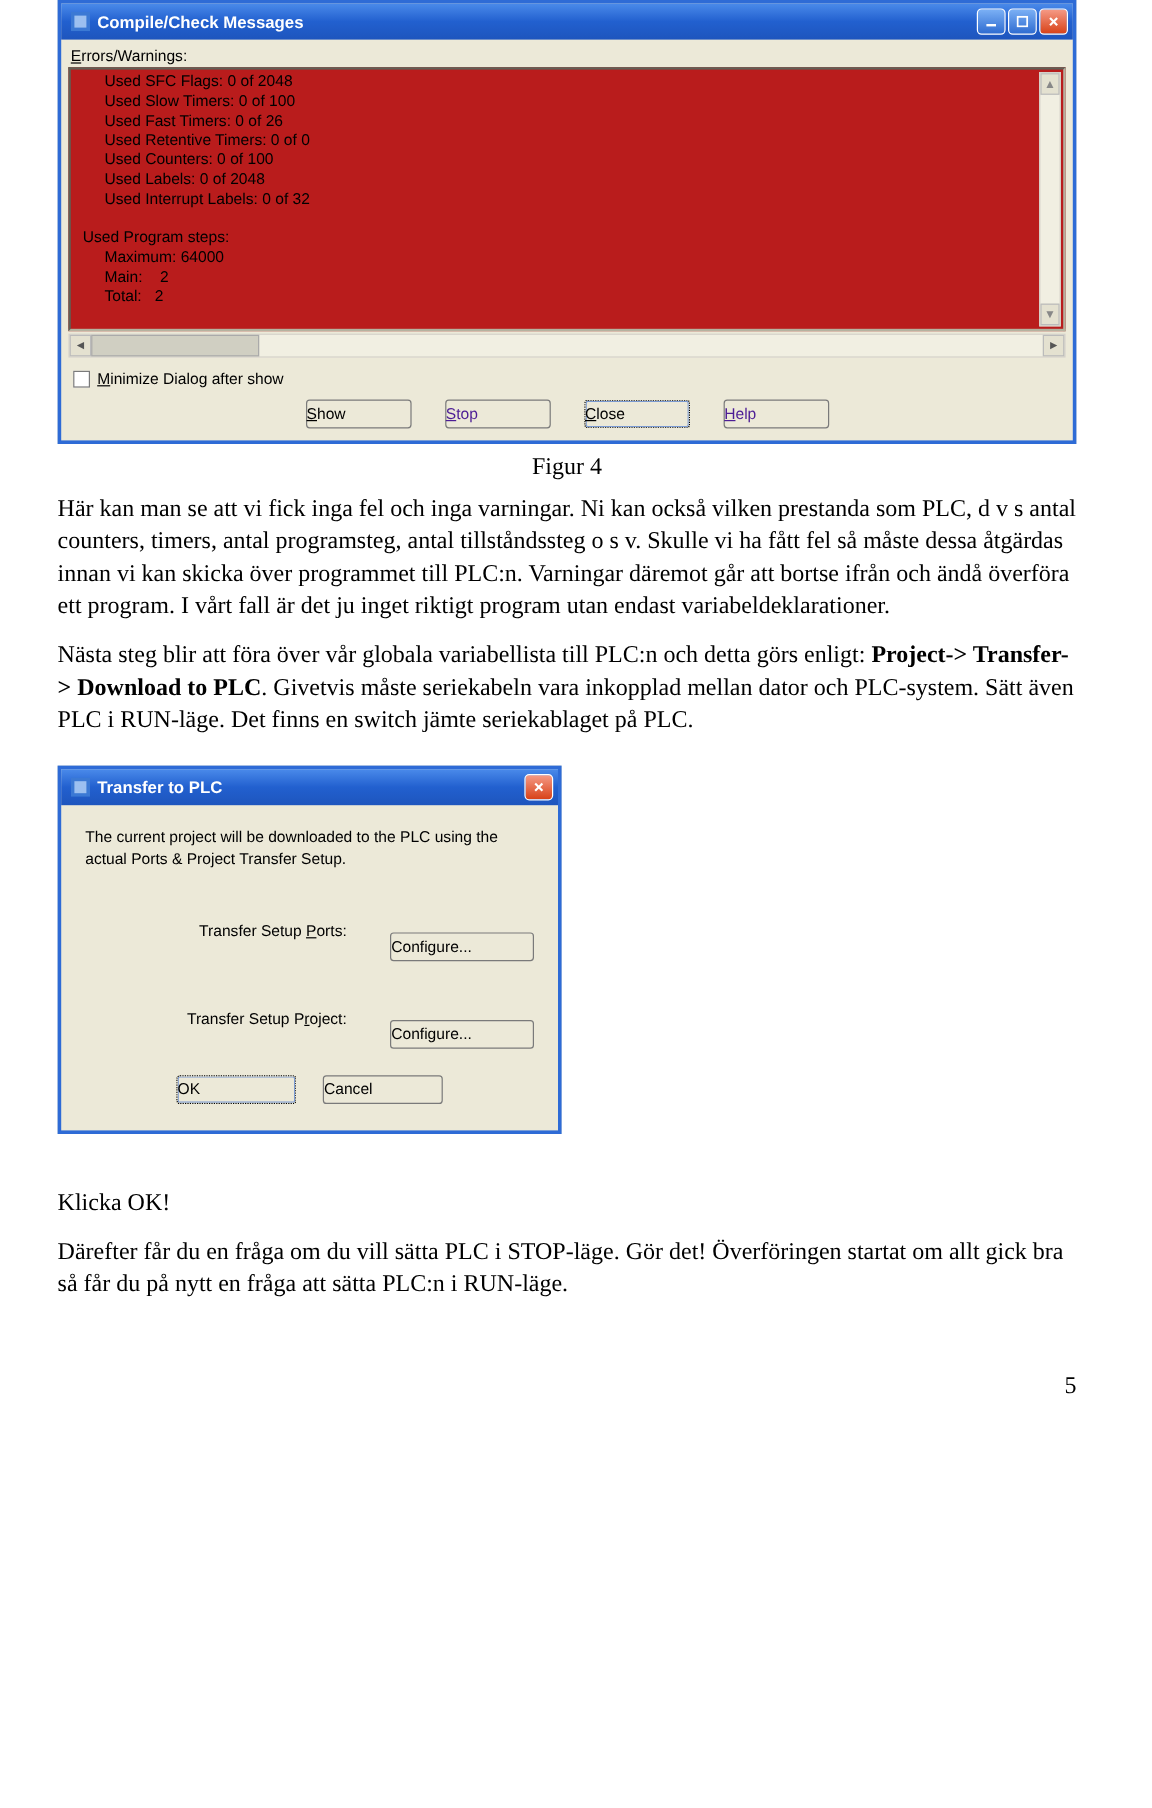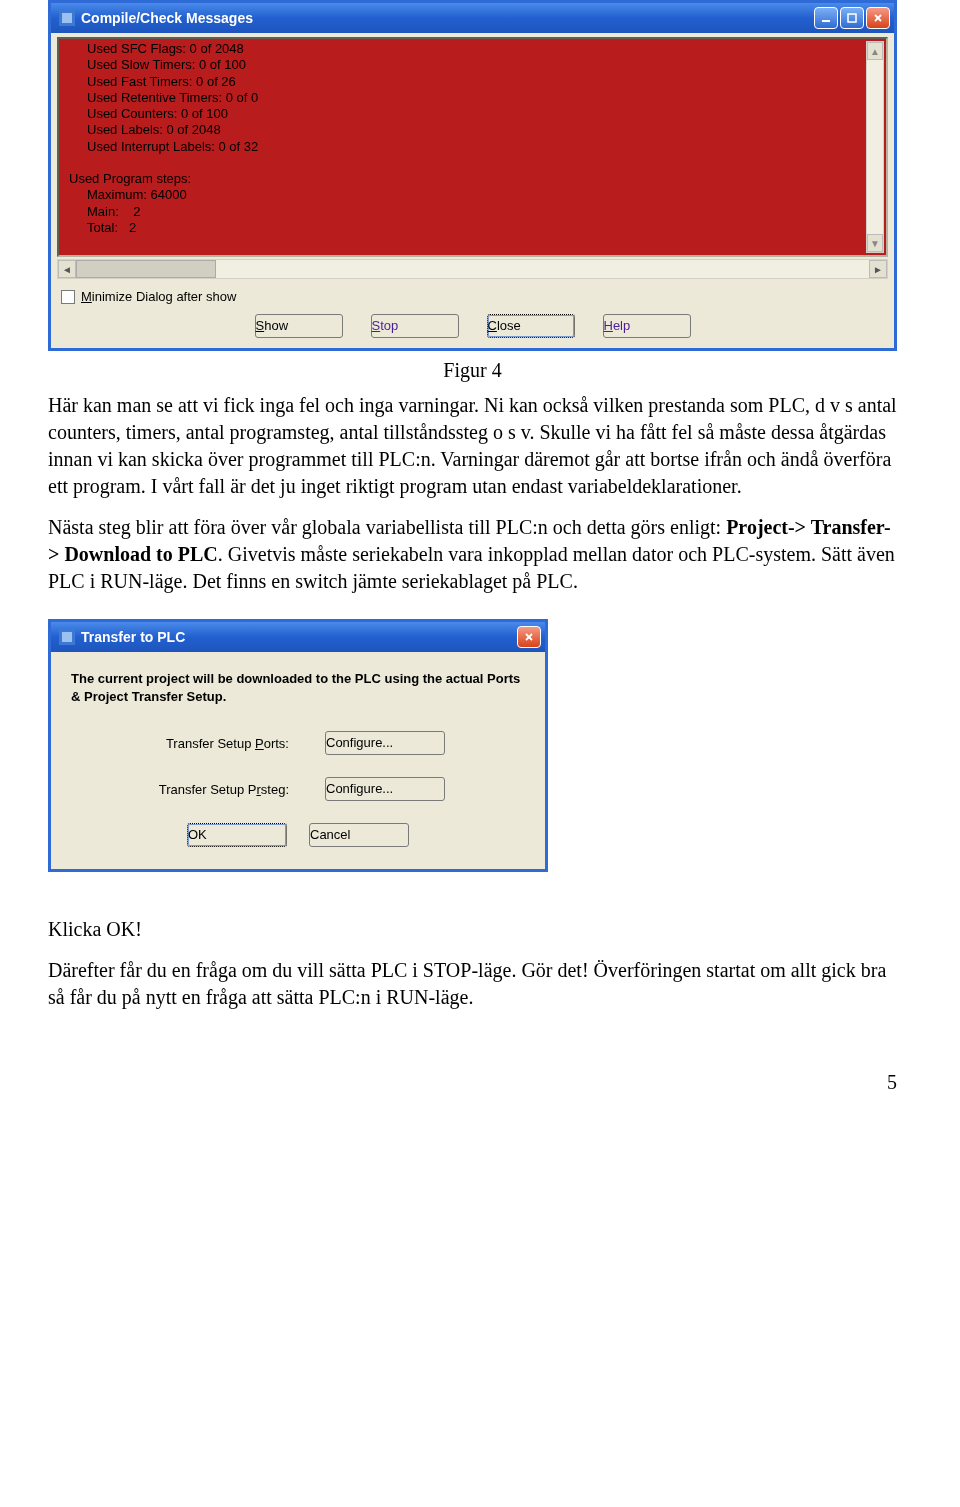--- a/index.html
+++ b/index.html
@@ -106,27 +106,27 @@
   .caption { text-align: center; font-size: 20px; margin: 8px 0 4px 0; }
   .prose p { margin-bottom: 14px; }
   .prose b { font-weight: bold; }
 
   .dlg2-wrap { margin-top: 24px; }
   .win2 {
     border: 3px solid #2e6bd6;
     background: #ece9d8;
     font-family: Tahoma, Arial, sans-serif;
     font-size: 13px;
-    width: 500px;
+    width: 420px;
   }
   .dlgbody { padding: 18px 20px 22px 20px; }
-  .dlg-para { font-size: 13px; line-height: 1.35; margin-bottom: 26px; font-weight: bold; }
+  .dlg-para { font-size: 13px; line-height: 1.35; margin-bottom: 26px; }
   .row { display: flex; align-items: center; margin-bottom: 22px; gap: 24px; }
   .row .lbl { width: 230px; text-align: right; padding-right: 12px; font-size: 13px; }
-  .row .btn { flex: 0 0 120px; }
+  .row .btn { flex: 0 0 120px; margin-top: 27px; }
   .bottom-row { display: flex; justify-content: center; gap: 22px; margin-top: 17px; }
 
   .page-num { text-align: right; font-size: 20px; margin-top: 60px; }
 </style>
 </head>
 <body>
 
 <div class="page">
 
   <div class="win">
@@ -151,20 +151,23 @@
         </div>
         <div class="winbtn close">
           <svg width="10" height="10">
               <line x1="2" y1="2" x2="8" y2="8" stroke="#fff" stroke-width="1.8"></line>
               <line x1="8" y1="2" x2="2" y2="8" stroke="#fff" stroke-width="1.8"></line>
             </svg>
         </div>
       </div>
     </div>
     <div class="winbody">
+      <div class="section-label">
+        <span></span><span class="u">E</span><span>rrors/Warnings:</span>
+      </div>
       <div class="msgbox">
         <div class="msg-content" id="msg-content"><span class="msg-line indent">Used SFC Flags: 0 of 2048</span><span class="msg-line indent">Used Slow Timers: 0 of 100</span><span class="msg-line indent">Used Fast Timers: 0 of 26</span><span class="msg-line indent">Used Retentive Timers: 0 of 0</span><span class="msg-line indent">Used Counters: 0 of 100</span><span class="msg-line indent">Used Labels: 0 of 2048</span><span class="msg-line indent">Used Interrupt Labels: 0 of 32</span><span class="msg-line"> </span><span class="msg-line">Used Program steps:</span><span class="msg-line indent">Maximum: 64000</span><span class="msg-line indent">Main:    2</span><span class="msg-line indent">Total:   2</span><span class="msg-line"> </span><span class="msg-line">0 errors</span></div>
         <div class="vscroll">
           <div class="arrow">▲</div>
           <div style="flex:1"></div>
           <div class="arrow" style="position:absolute;bottom:0;left:0;right:0">▼</div>
         </div>
       </div>
       <div class="hscroll">
         <div class="harrow">◄</div>
@@ -214,21 +217,21 @@
           </div>
         </div>
       </div>
       <div class="dlgbody">
         <div class="dlg-para">The current project will be downloaded to the PLC using the actual Ports &amp; Project Transfer Setup.</div>
         <div class="row">
           <div class="lbl"><span>Transfer Setup </span><span class="u">P</span><span>orts:</span></div>
           <div class="xp-btn btn">Configure...</div>
         </div>
         <div class="row">
-          <div class="lbl"><span>Transfer Setup P</span><span class="u">r</span><span>steg:</span></div>
+          <div class="lbl"><span>Transfer Setup P</span><span class="u">r</span><span>oject:</span></div>
           <div class="xp-btn btn">Configure...</div>
         </div>
         <div class="bottom-row">
           <div class="xp-btn focus" style="min-width:100px">OK</div>
           <div class="xp-btn" style="min-width:100px">Cancel</div>
         </div>
       </div>
     </div>
   </div>
 

